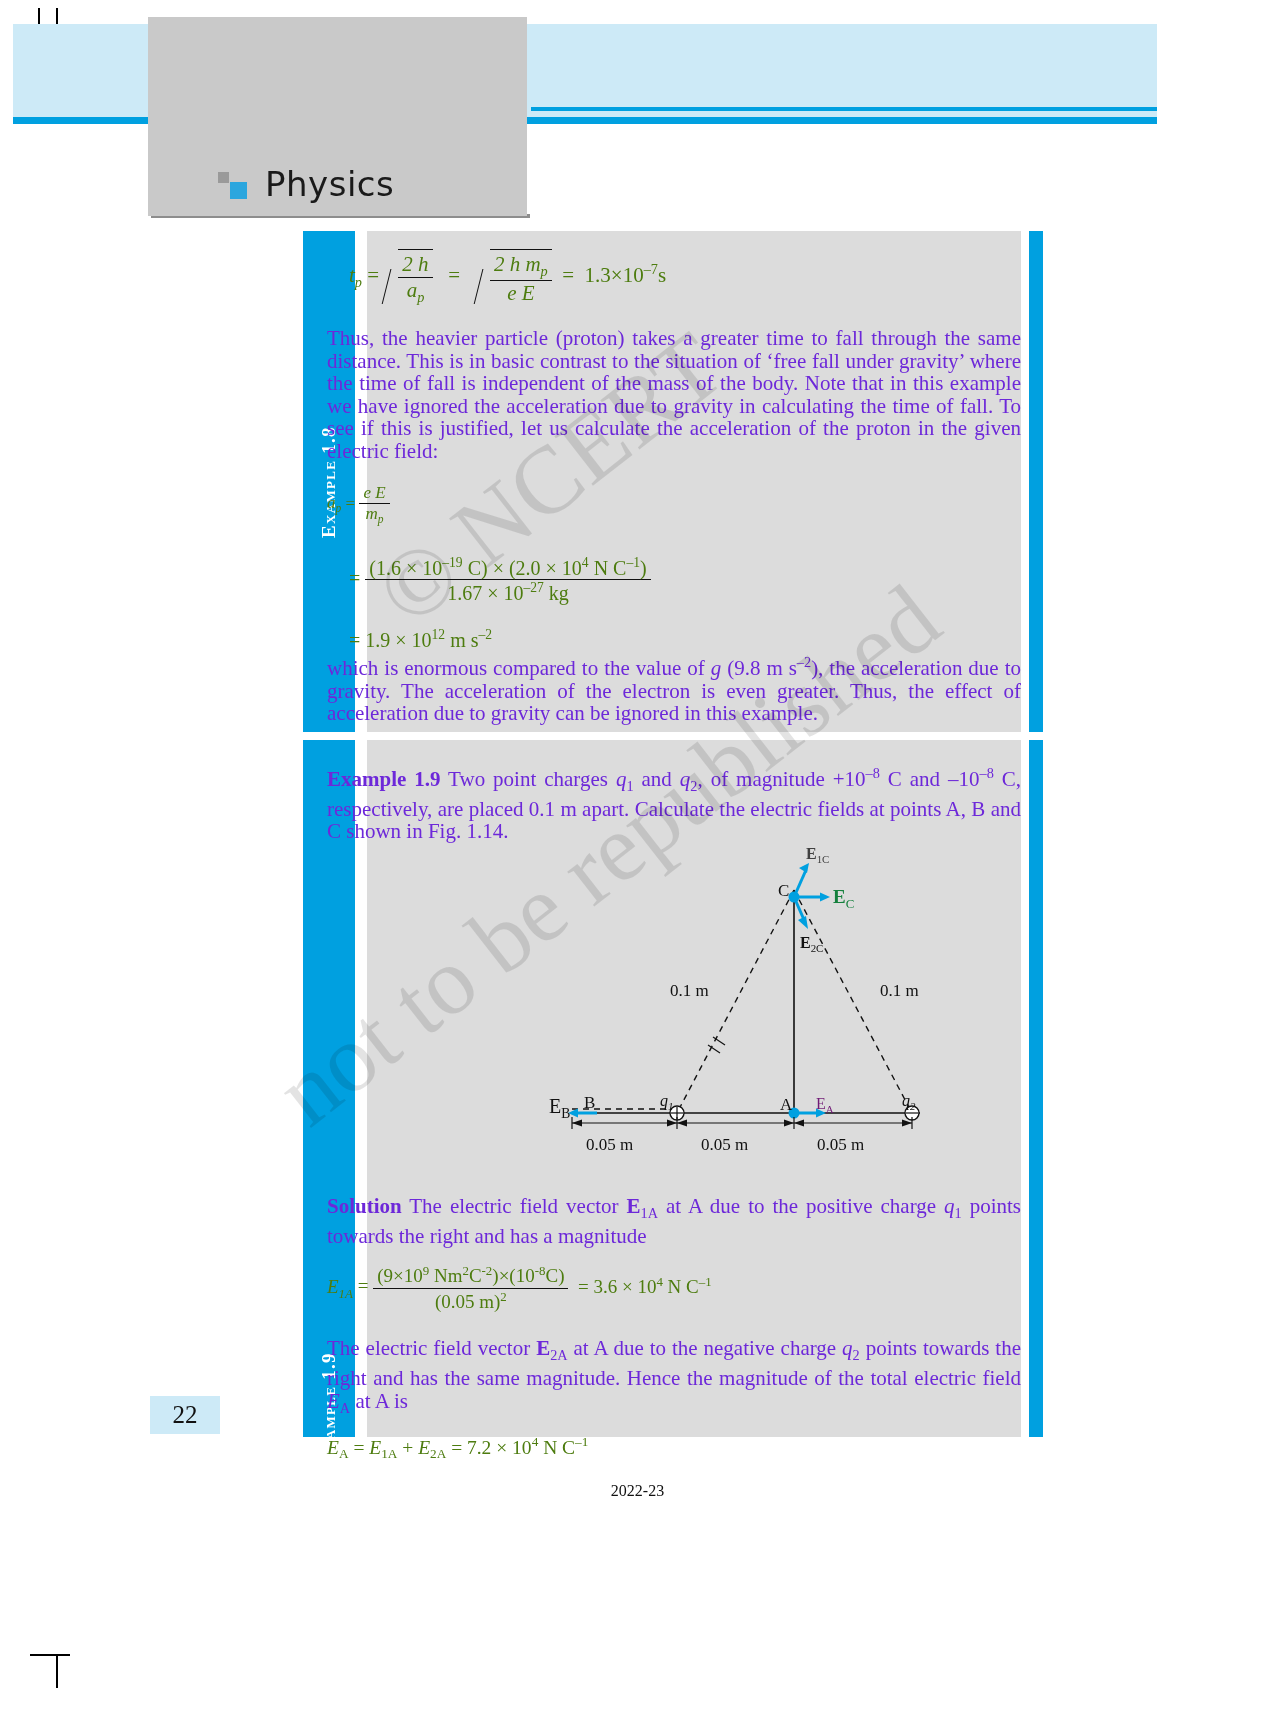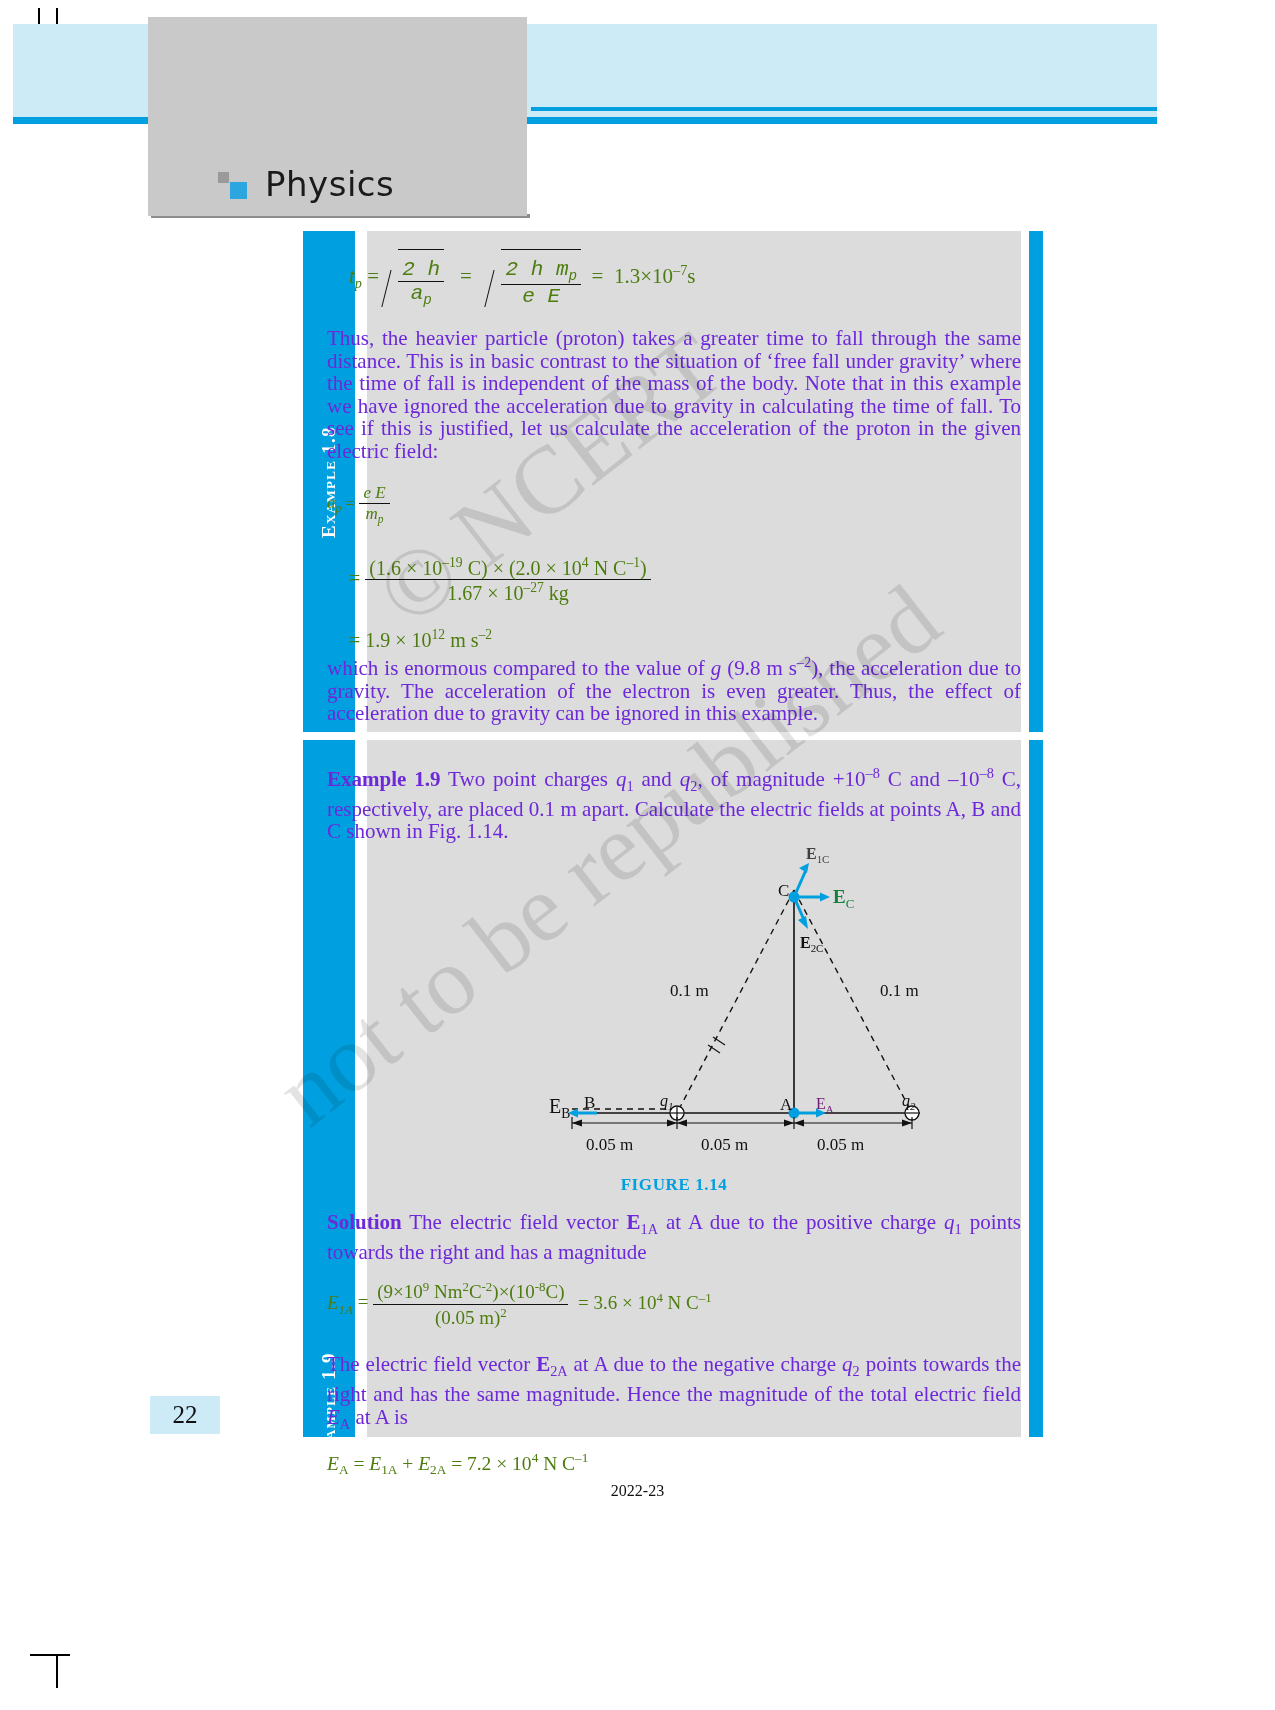--- a/index.html
+++ b/index.html
@@ -97,21 +97,21 @@
   .math { font-family:"Liberation Serif", serif; color:#4d7c0f; }
   .frac { display:inline-block; vertical-align:middle; text-align:center; }
   .frac .num { display:block; padding:0 4px; border-bottom:1.3px solid #111; }
   .frac .den { display:block; padding:0 4px; }
   .radical { display:inline-block; position:relative; padding-left:14px; vertical-align:middle; }
   .radical:before {
     content:""; position:absolute; left:2px; bottom:2px;
     width:9px; height:0; border-left:1.4px solid #111;
     transform:skewX(-14deg); height:62%;
   }
-  .radical .bar { border-top:1.3px solid #111; padding-top:8px; display:block;font-family:Liberation Mono, monospace; }
+  .radical .bar { border-top:1.3px solid #111; padding-top:2px; display:block; }
 
   
   .figcap {
     text-align:center; color:#00a0e0; font-weight:bold;
     font-size:17px; letter-spacing:0.6px;
   }
 
   
   .wm {
     position:absolute; left:0; top:0; width:1275px; height:1710px;
@@ -301,21 +301,20 @@
       <div style="position:absolute;left:222px;top:236px;font-size:20px;color:#111;"><span>E</span><sub>B</sub></div>
 
       <div style="position:absolute;left:343px;top:122px;font-size:17px;color:#111;">0.1 m</div>
       <div style="position:absolute;left:553px;top:122px;font-size:17px;color:#111;">0.1 m</div>
 
       <div style="position:absolute;left:259px;top:276px;font-size:17px;color:#111;">0.05 m</div>
       <div style="position:absolute;left:374px;top:276px;font-size:17px;color:#111;">0.05 m</div>
       <div style="position:absolute;left:490px;top:276px;font-size:17px;color:#111;">0.05 m</div>
     </div>
 
-    <div class="figcap" style="margin-top:-4px;">FIGURE 1.14</div>
 
     <p class="txt" style="margin-top:16px;">
       <span class="b">Solution</span><span> The electric field vector </span><span class="b">E</span><sub>1A</sub><span> at A due to the positive charge </span><span class="i">q</span><sub>1</sub><span> points towards the right and has a magnitude</span>
     </p>
 
     <div class="math" style="font-size:19px; margin-top:16px; height:58px;">
       <span class="i"><span>E</span><sub>1A</sub></span>
       <span> = </span>
       <span class="frac">
         <span class="num">

